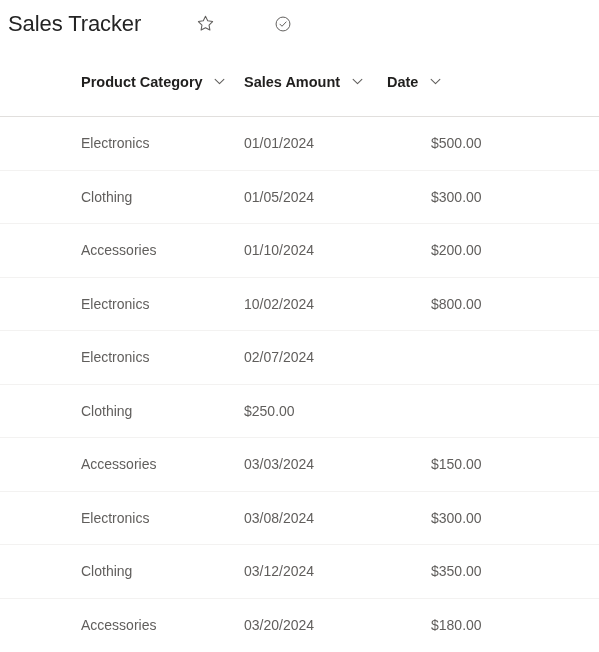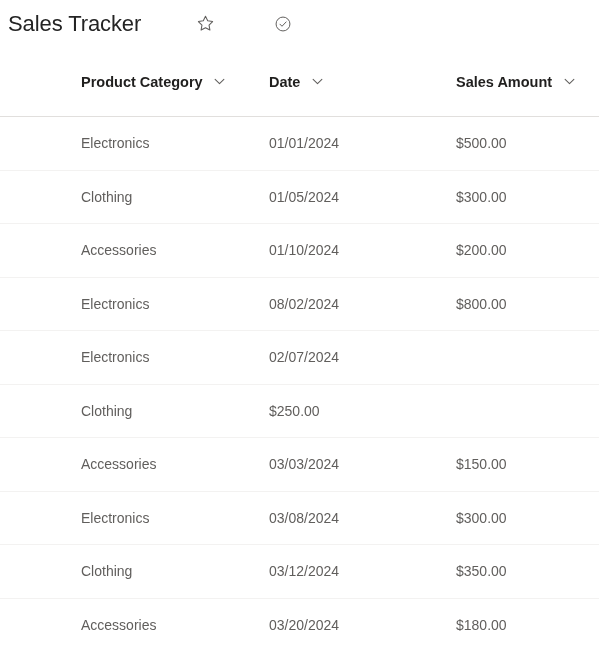--- a/index.html
+++ b/index.html
@@ -63,21 +63,21 @@
     box-sizing: border-box;
   }
   .grid-row:last-child { border-bottom: none; }
 
   .cell {
     box-sizing: border-box;
     overflow: hidden;
     white-space: nowrap;
   }
   
-  .col-category { width: 269px; padding-left: 81px; }
+  .col-category { width: 244px; padding-left: 81px; }
   .col-date     { width: 187px; padding-left: 0; }
   .col-amount   { width: 143px; padding-left: 0; }
 
   .grid-header .cell {
     display: flex;
     align-items: center;
     font-size: 14.5px;
     font-weight: 600;
     color: #201f1e;
   }
@@ -129,58 +129,58 @@
   <div class="grid-header">
     <div class="cell col-category">
       <span class="hdr-label">Product Category</span>
       <span class="chev">
         <svg width="11" height="7" viewBox="0 0 12 8" fill="none" stroke="#605e5c" stroke-width="1.2" stroke-linecap="round" stroke-linejoin="round">
           <path d="M1 1.5L6 6.5L11 1.5"></path>
         </svg>
       </span>
     </div>
 
+    <div class="cell col-amount">
+      <span class="hdr-label">Sales Amount</span>
+      <span class="chev">
+        <svg width="11" height="7" viewBox="0 0 12 8" fill="none" stroke="#605e5c" stroke-width="1.2" stroke-linecap="round" stroke-linejoin="round">
+          <path d="M1 1.5L6 6.5L11 1.5"></path>
+        </svg>
+      </span>
+    </div>
+
     <div class="cell col-date">
       <span class="hdr-label">Date</span>
       <span class="chev">
         <svg width="11" height="7" viewBox="0 0 12 8" fill="none" stroke="#605e5c" stroke-width="1.2" stroke-linecap="round" stroke-linejoin="round">
           <path d="M1 1.5L6 6.5L11 1.5"></path>
         </svg>
       </span>
     </div>
-
-    <div class="cell col-amount">
-      <span class="hdr-label">Sales Amount</span>
-      <span class="chev">
-        <svg width="11" height="7" viewBox="0 0 12 8" fill="none" stroke="#605e5c" stroke-width="1.2" stroke-linecap="round" stroke-linejoin="round">
-          <path d="M1 1.5L6 6.5L11 1.5"></path>
-        </svg>
-      </span>
-    </div>
   </div>
 
   <div id="rows-container">
       <div class="grid-row">
         <div class="cell col-category">Electronics</div>
         <div class="cell col-date">01/01/2024</div>
         <div class="cell col-amount">$500.00</div>
       </div>
       <div class="grid-row">
         <div class="cell col-category">Clothing</div>
         <div class="cell col-date">01/05/2024</div>
         <div class="cell col-amount">$300.00</div>
       </div>
       <div class="grid-row">
         <div class="cell col-category">Accessories</div>
         <div class="cell col-date">01/10/2024</div>
         <div class="cell col-amount">$200.00</div>
       </div>
       <div class="grid-row">
         <div class="cell col-category">Electronics</div>
-        <div class="cell col-date">08/02/2024</div>
+        <div class="cell col-date">10/02/2024</div>
         <div class="cell col-amount">$800.00</div>
       </div>
       <div class="grid-row">
         <div class="cell col-category">Electronics</div>
         <div class="cell col-date">02/07/2024</div>
       </div>
       <div class="grid-row">
         <div class="cell col-category">Clothing</div>
         <div class="cell col-amount">$250.00</div>
       </div>

